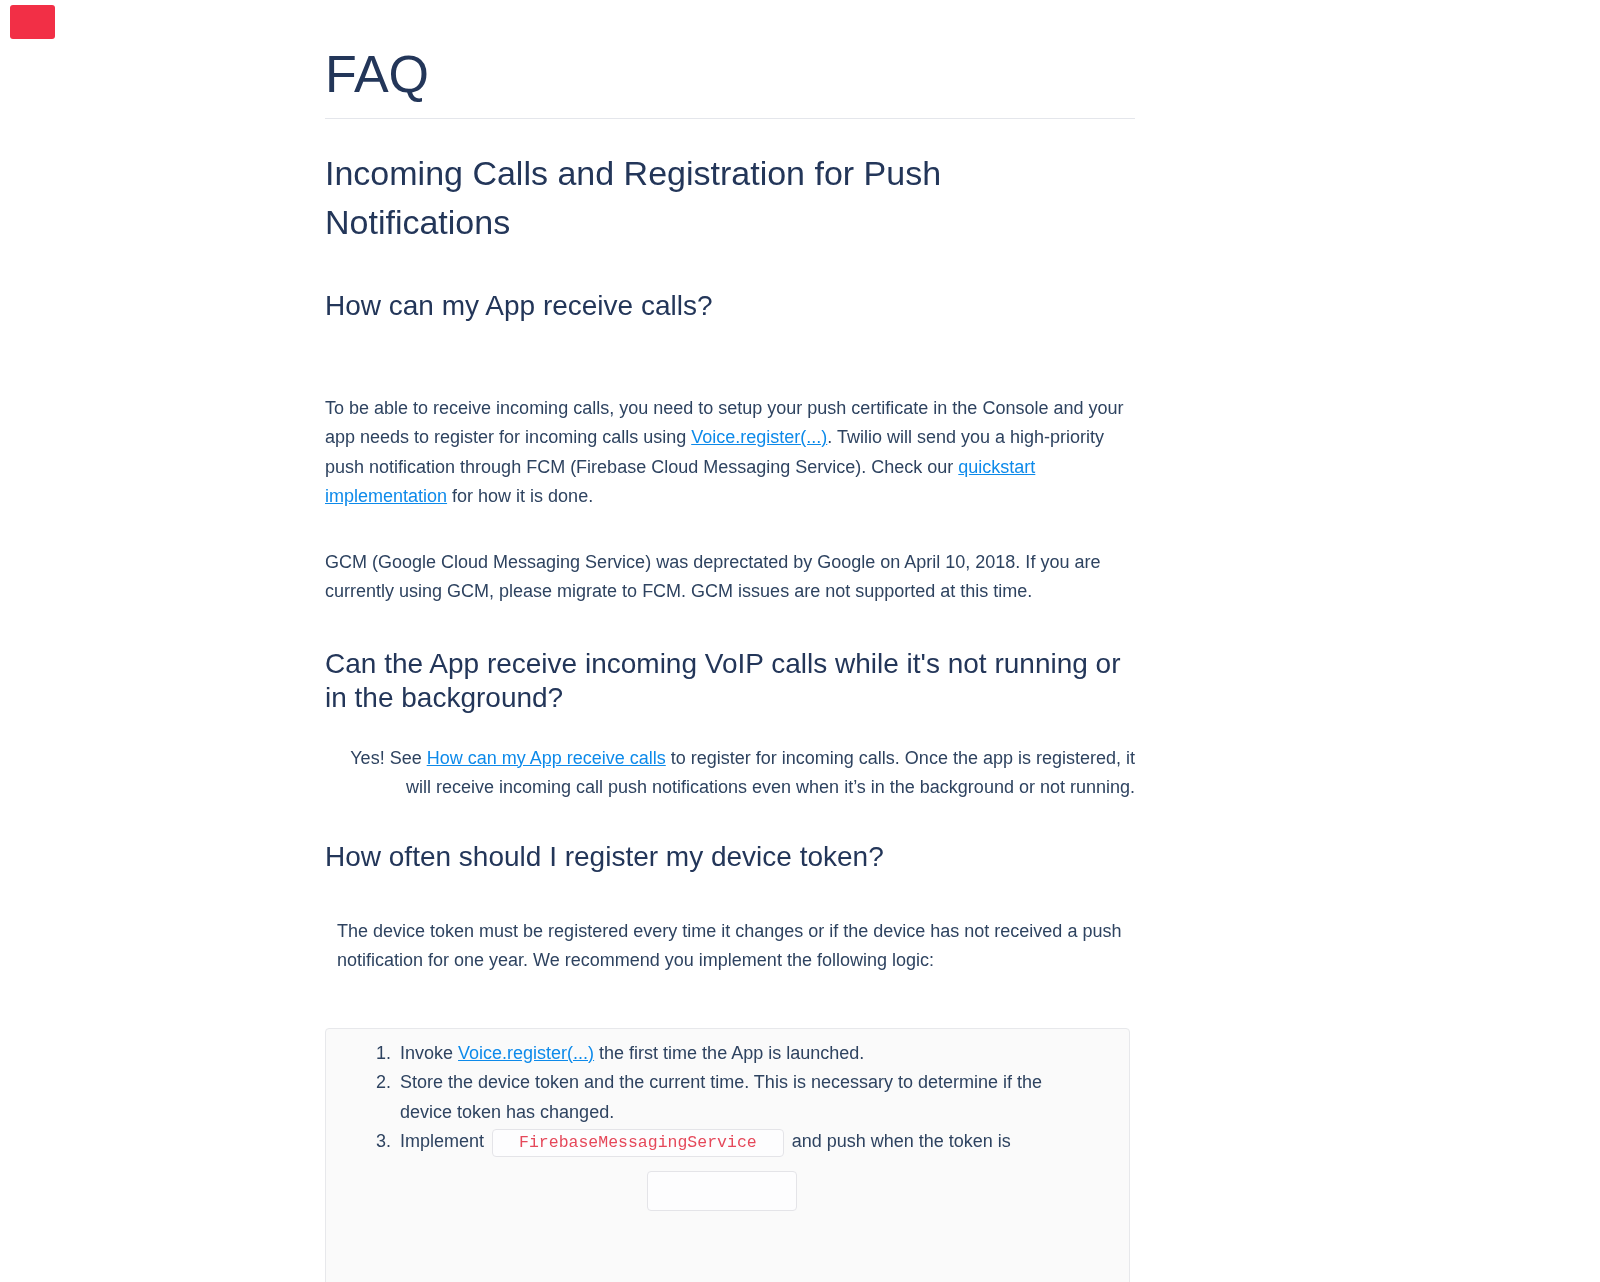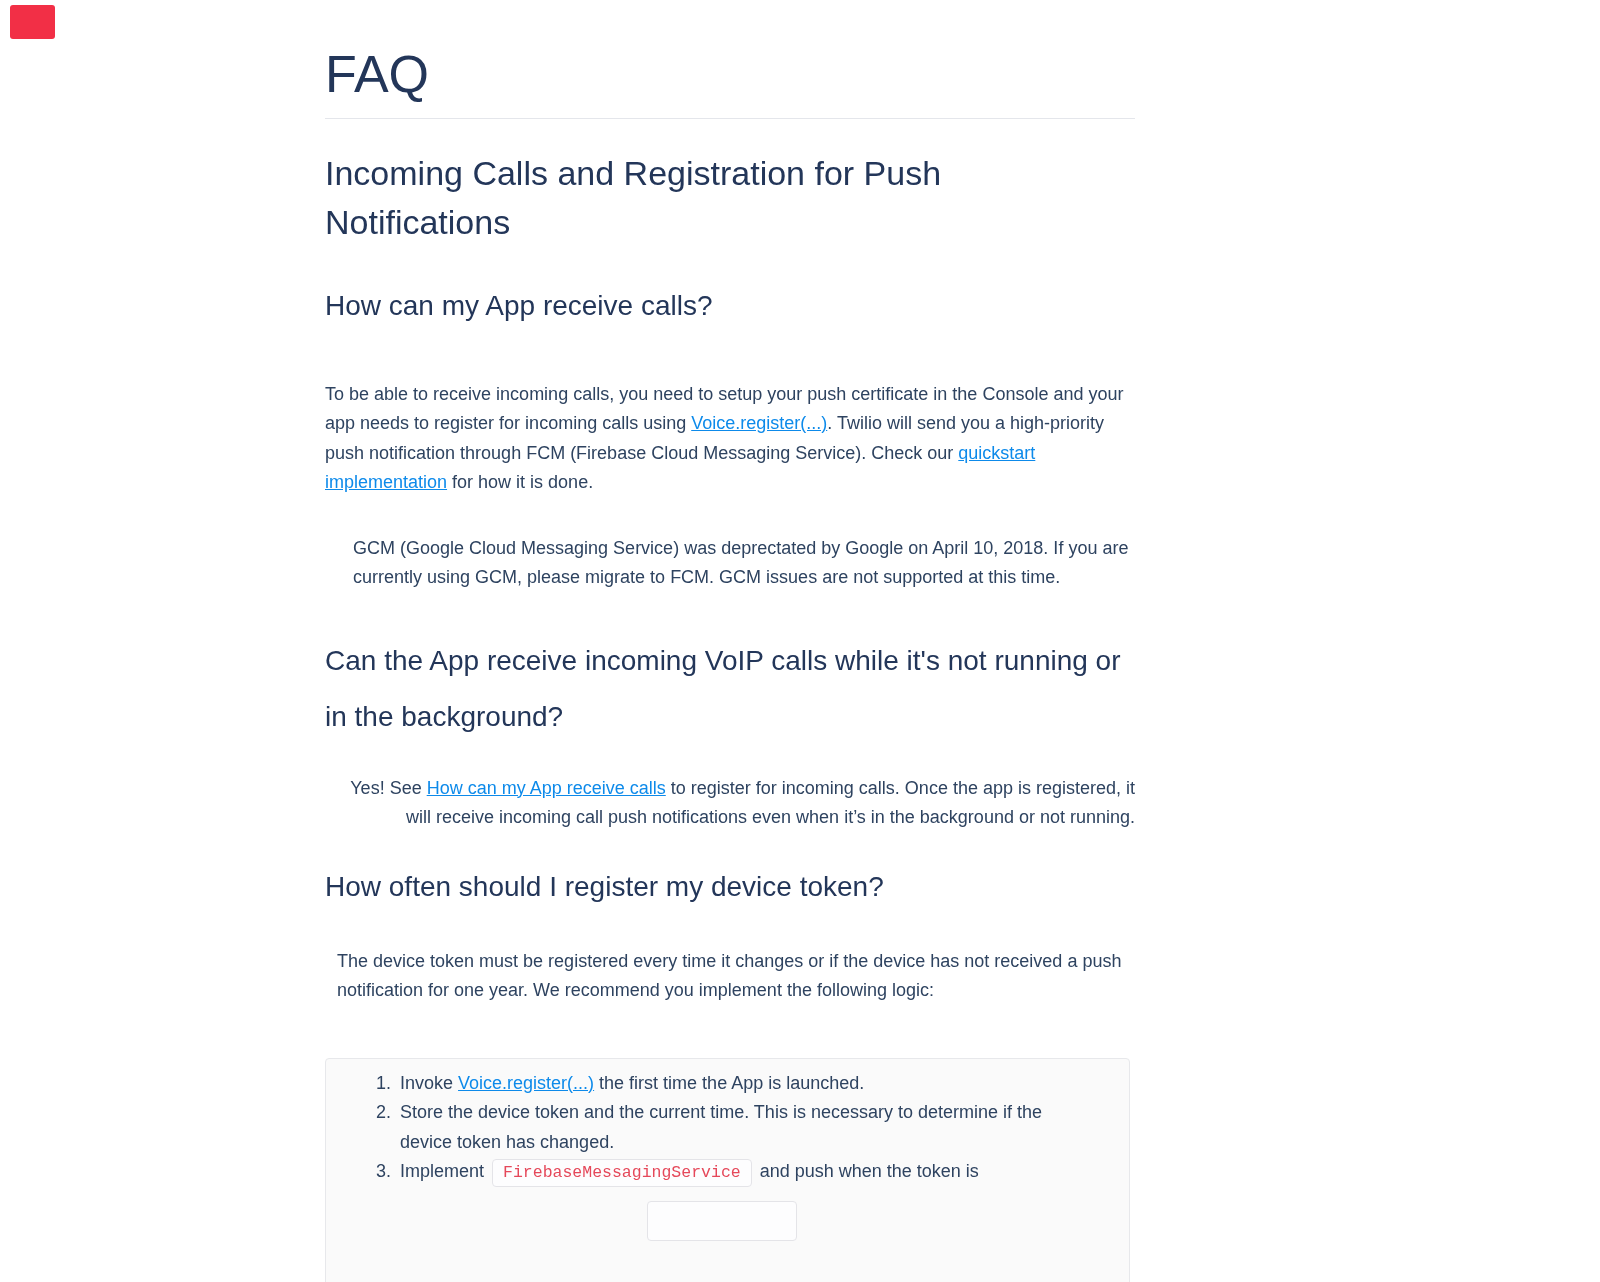--- a/index.html
+++ b/index.html
@@ -45,32 +45,32 @@
     font-weight: 400;
     color: #233659;
   }
   h3.question-heading {
     margin: 40px 0 0;
     font-size: 28px;
     line-height: 36px;
     font-weight: 400;
     color: #233659;
   }
-  h3.q2 { line-height: 56px; }
+  h3.q2 { line-height: 34px; }
   h3.q3 { margin-top: 36px; }
 
   p.body-text {
     margin: 38px 0 0;
     font-size: 18px;
     line-height: 29.5px;
     font-weight: 400;
     color: #2e4360;
   }
-  p.p1 { margin-top: 56px; }
-  p.p2 { margin-top: 36px; margin-left: 28px; }
+  p.p1 { margin-top: 70px; }
+  p.p2 { margin-top: 36px; }
   p.p3 { margin-top: 29px; text-align: right; }
   p.p4 { margin-top: 42px; margin-left: 12px; }
 
   a.doc-link {
     color: #0d8aea;
     text-decoration: underline;
     cursor: pointer;
   }
 
   .note-box {
@@ -92,21 +92,21 @@
   .note-box li {
     padding-left: 4px;
   }
   code.inline-code {
     font-family: "Liberation Mono", "DejaVu Sans Mono", monospace;
     font-size: 16.5px;
     color: #e5485a;
     background: #fdfdfe;
     border: 1px solid #e4e4e8;
     border-radius: 4px;
-    padding: 3px 10px 4px;
+    padding: 3px 26px 4px;
     margin: 0 3px;
     white-space: nowrap;
   }
   .step3-line2 { height: 60px; }
   .partial-pill {
     display: inline-block;
     margin-left: 247px;
     margin-top: 13px;
     width: 150px;
     height: 40px;

